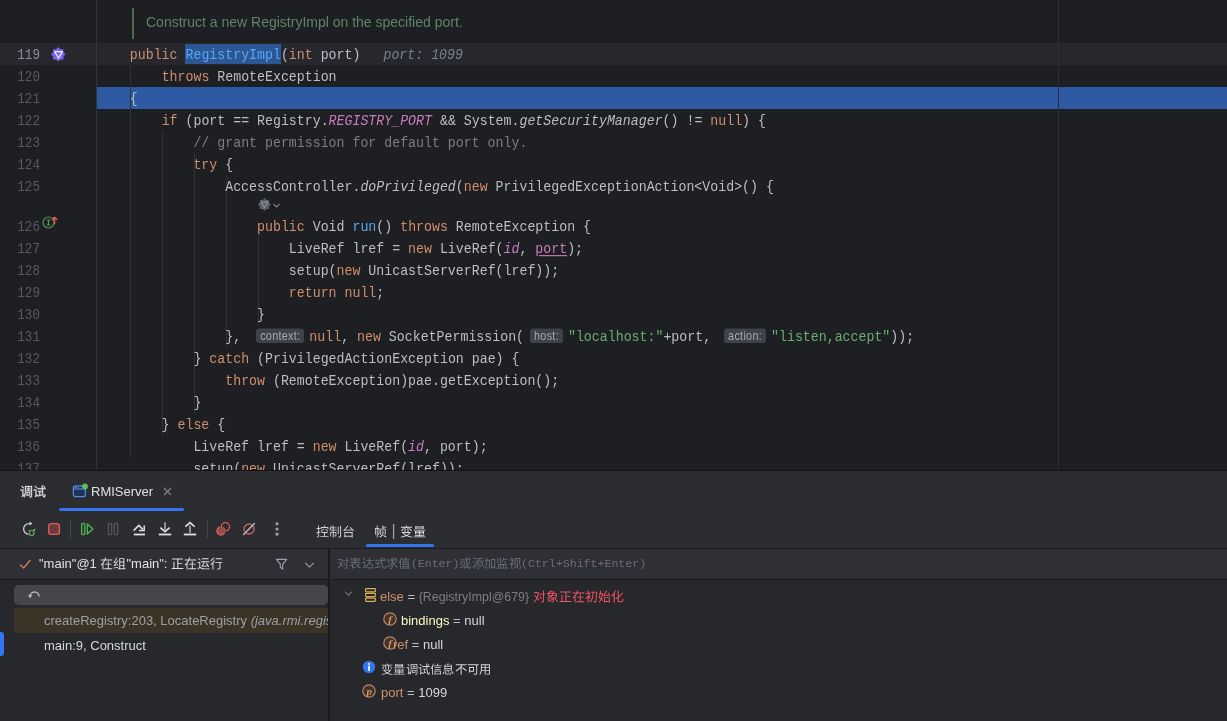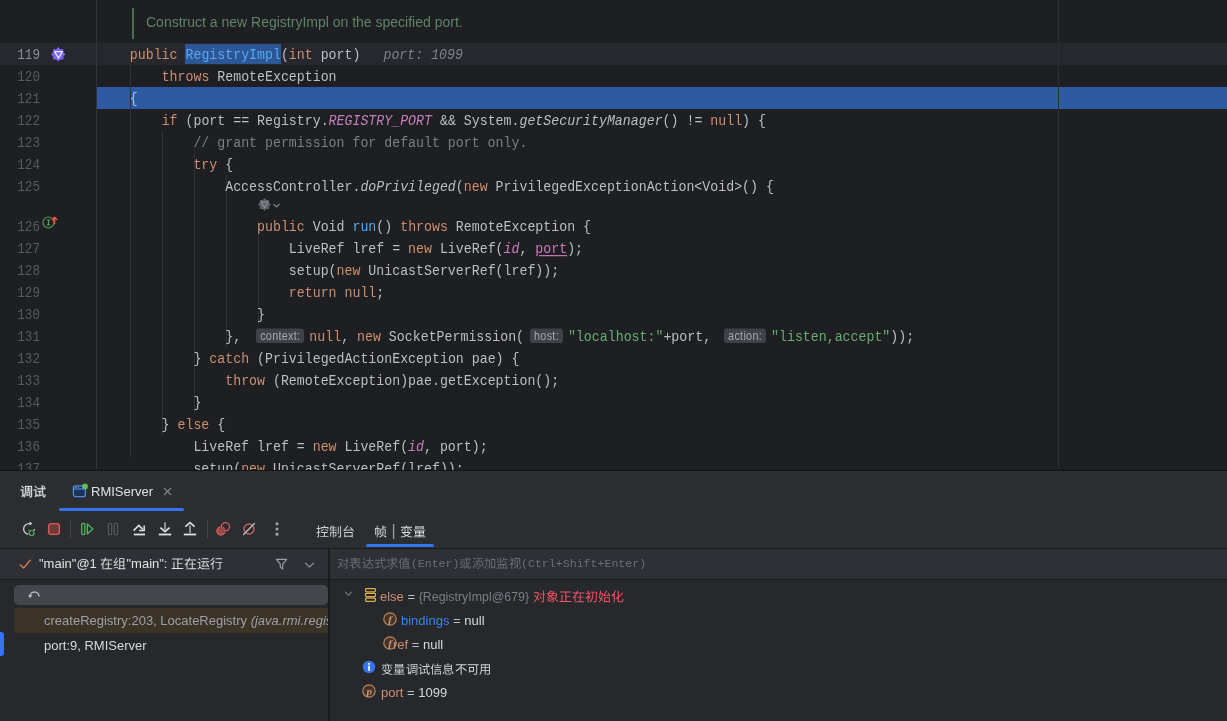--- a/index.html
+++ b/index.html
@@ -368,21 +368,21 @@
       </svg>
 <div class="abs" style="left:0;top:108px;width:328px;height:1px;background:#1a1b1e"></div>
 <div class="abs" style="left:0;top:109px;width:328px;height:142px;background:#26282c"></div>
 <div class="abs" style="left:14px;top:114px;width:314px;height:20px;border-radius:5px;background:#44464b"></div>
 <svg class="icon" style="left:27px;top:117px" width="14" height="14" viewBox="0 0 14 14">
 <path d="M3 8.4 A4.5 4.5 0 1 1 12 8.4" stroke="#b6bac2" stroke-width="1.5" fill="none"></path>
 <path d="M0.9 6.9 L3.1 10.2 L5.3 6.9 Z" fill="#b6bac2"></path>
       </svg>
 <div class="abs" style="left:14px;top:137px;width:314px;height:25px;background:#3a3326"></div>
 <div class="abs t13" style="left:44px;top:142px;color:#9da0a8;white-space:nowrap;width:284px;overflow:hidden">createRegistry:203, LocateRegistry <span style="font-style:italic">(java.rmi.regis</span></div>
-<div class="abs t13" style="left:44px;top:167px;color:#d5d8dd">port:9, RMIServer</div>
+<div class="abs t13" style="left:44px;top:167px;color:#d5d8dd">main:9, Construct</div>
 <div class="abs" style="left:0;top:161px;width:4px;height:24px;border-radius:0 3px 3px 0;background:#3574f0"></div>
 <div class="abs" style="left:328px;top:78px;width:2px;height:173px;background:#1a1b1e"></div>
 <div class="abs" style="left:330px;top:78px;width:897px;height:30px;background:#2e3035"></div>
 <div class="abs" style="left:337px;top:86px;font:11.6px 'Liberation Mono',monospace;color:#6b6f76"><svg class="cj" style="width:12.3px;height:12.3px;vertical-align:-2.5px">
           <use href="#g12"></use>
         </svg><svg class="cj" style="width:12.3px;height:12.3px;vertical-align:-2.5px">
           <use href="#g25"></use>
         </svg><svg class="cj" style="width:12.3px;height:12.3px;vertical-align:-2.5px">
           <use href="#g30"></use>
         </svg><svg class="cj" style="width:12.3px;height:12.3px;vertical-align:-2.5px">
@@ -424,21 +424,21 @@
             <use href="#g3"></use>
           </svg><svg class="cj" style="width:13px;height:13px;vertical-align:-2px">
             <use href="#g11"></use>
           </svg><svg class="cj" style="width:13px;height:13px;vertical-align:-2px">
             <use href="#g6"></use>
           </svg></span></div>
 <svg class="icon" style="left:383px;top:141px" width="14" height="14" viewBox="0 0 14 14">
 <circle cx="7" cy="7" r="6.2" fill="#443329" stroke="#bb8660" stroke-width="1.2"></circle>
 <text x="7.2" y="11" text-anchor="middle" font-family="Liberation Serif" font-style="italic" font-weight="bold" font-size="11" fill="#cd9572">f</text>
       </svg>
-<div class="abs t13" style="left:401px;top:142px"><span style="color:#3b82f6">bindings</span> <span style="color:#bcbec4">=</span> <span style="color:#d5d8dd">null</span></div>
+<div class="abs t13" style="left:401px;top:142px"><span style="color:#fef9c3">bindings</span> <span style="color:#bcbec4">=</span> <span style="color:#d5d8dd">null</span></div>
 <svg class="icon" style="left:383px;top:165px" width="14" height="14" viewBox="0 0 14 14">
 <circle cx="7" cy="7" r="6.2" fill="#443329" stroke="#bb8660" stroke-width="1.2"></circle>
 <text x="7.2" y="11" text-anchor="middle" font-family="Liberation Serif" font-style="italic" font-weight="bold" font-size="11" fill="#cd9572">f</text>
       </svg>
 <div class="abs t13" style="left:393px;top:166px"><span style="color:#cf8e6d">ref</span> <span style="color:#bcbec4">=</span> <span style="color:#d5d8dd">null</span></div>
 <svg class="icon" style="left:362px;top:189px" width="14" height="14" viewBox="0 0 14 14">
 <circle cx="7" cy="7" r="6.2" fill="#3574f0"></circle>
 <rect x="6.2" y="5.8" width="1.7" height="5" fill="#fff"></rect>
         <rect x="6.2" y="3" width="1.7" height="1.8" fill="#fff"></rect>
       </svg>

